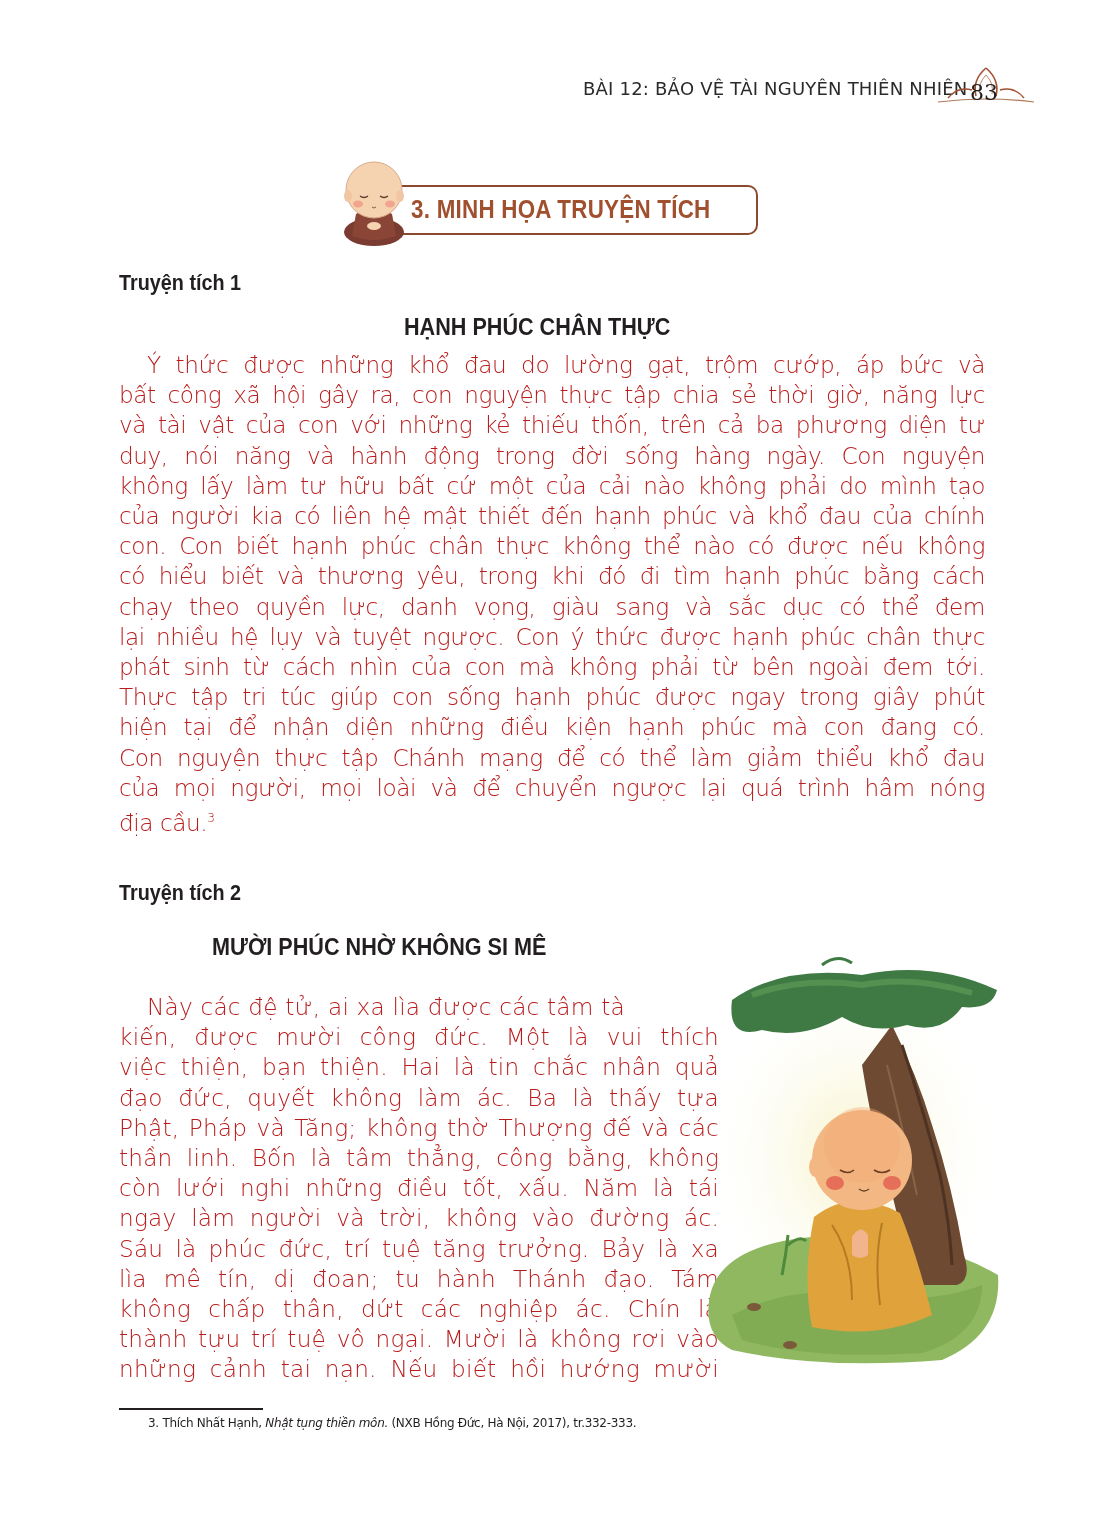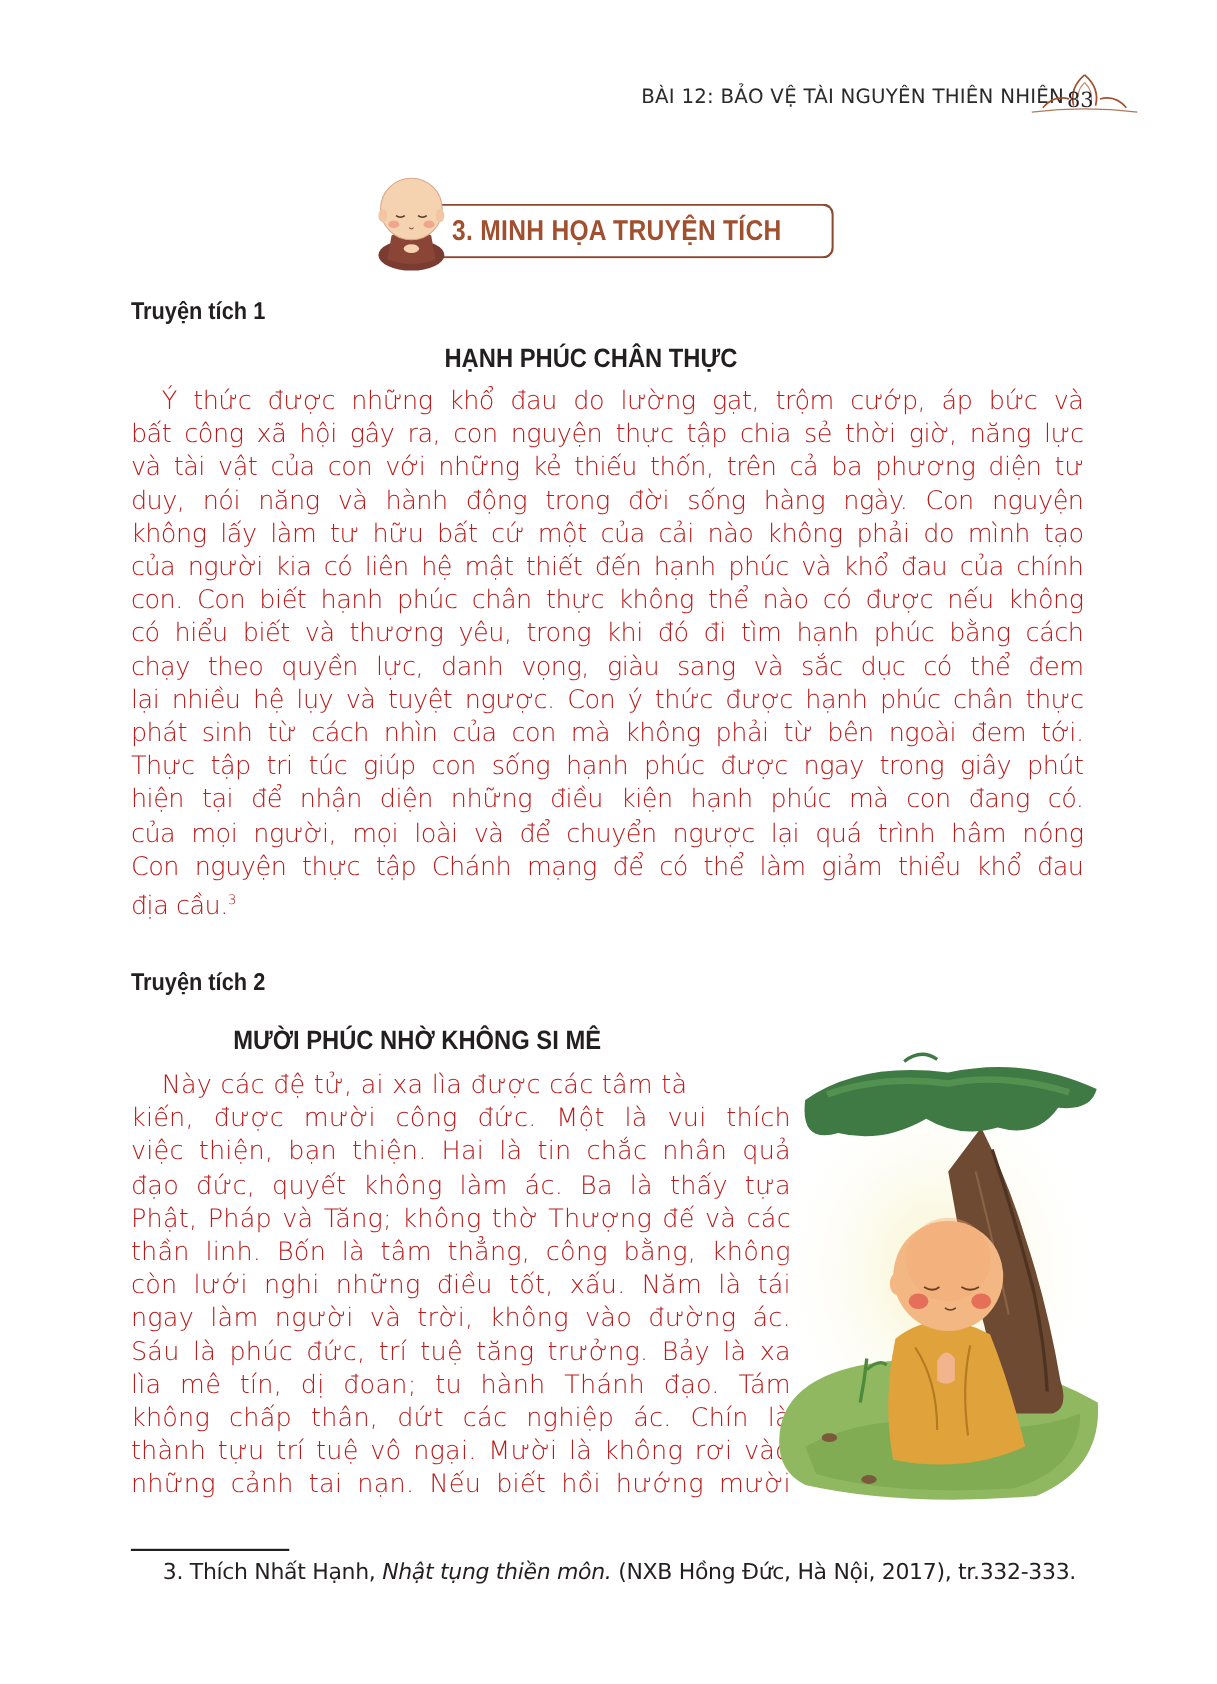--- a/index.html
+++ b/index.html
@@ -8,21 +8,21 @@
       font-family: "DejaVu Sans", sans-serif; color: #231f20;
     }
     
     .running-header {
       position: absolute; top: 78px; left: 583px;
       font-size: 18px; letter-spacing: 0.2px; color: #2a2a2a;
       font-family: "DejaVu Sans", sans-serif; font-weight: normal;
     }
     .page-ornament { position: absolute; top: 66px; left: 936px; width: 100px; height: 44px; }
     .page-number {
-      position: absolute; top: 80px; left: 970px; font-size: 19px;
+      position: absolute; top: 80px; left: 970px; font-size: 22px;
       font-family: "DejaVu Serif", serif; color: #231f20;
     }
     
     .banner-monk { position: absolute; top: 152px; left: 338px; width: 72px; height: 96px; }
     .banner-box {
       position: absolute; top: 185px; left: 386px; width: 372px; height: 50px;
       border: 2px solid #8b4a2f; border-left: none; border-radius: 0 10px 10px 0;
       box-sizing: border-box;
     }
     .banner-title {
@@ -49,21 +49,21 @@
     }
     .para .line { display: block; white-space: nowrap; text-align: justify; text-align-last: justify; }
     .para .line.last { text-align-last: left; }
     .p1 { top: 350px; left: 119px; width: 866px; }
     .p2 { top: 972px; left: 119px; width: 600px; letter-spacing: 0.2px; }
     .indent { padding-left: 28px; }
     sup { font-size: 12px; vertical-align: 9px; }
     .illustration { position: absolute; top: 955px; left: 702px; width: 304px; height: 412px; }
     .footnote-rule { position: absolute; top: 1408px; left: 119px; width: 144px; height: 2px; background: #231f20; }
     .footnote {
-      position: absolute; top: 1416px; left: 148px; font-size: 20px;
+      position: absolute; top: 1416px; left: 148px; font-size: 12px;
       font-family: "DejaVu Sans", sans-serif; color: #231f20; letter-spacing: -0.3px;
     }
     .footnote i { font-style: italic; }
   </style>
 </head>
 <body>
 
 <div class="running-header">BÀI 12: BẢO VỆ TÀI NGUYÊN THIÊN NHIÊN</div>
 <svg class="page-ornament" viewBox="0 0 100 44">
   <path d="M2 36 Q50 30 98 36" stroke="#b07a5a" stroke-width="1.2" fill="none"></path>
@@ -101,29 +101,29 @@
   <span class="line">duy, nói năng và hành động trong đời sống hàng ngày. Con nguyện</span>
   <span class="line">không lấy làm tư hữu bất cứ một của cải nào không phải do mình tạo</span>
   <span class="line">của người kia có liên hệ mật thiết đến hạnh phúc và khổ đau của chính</span>
   <span class="line">con. Con biết hạnh phúc chân thực không thể nào có được nếu không</span>
   <span class="line">có hiểu biết và thương yêu, trong khi đó đi tìm hạnh phúc bằng cách</span>
   <span class="line">chạy theo quyền lực, danh vọng, giàu sang và sắc dục có thể đem</span>
   <span class="line">lại nhiều hệ lụy và tuyệt ngược. Con ý thức được hạnh phúc chân thực</span>
   <span class="line">phát sinh từ cách nhìn của con mà không phải từ bên ngoài đem tới.</span>
   <span class="line">Thực tập tri túc giúp con sống hạnh phúc được ngay trong giây phút</span>
   <span class="line">hiện tại để nhận diện những điều kiện hạnh phúc mà con đang có.</span>
+  <span class="line">Con nguyện thực tập Chánh mạng để có thể làm giảm thiểu khổ đau</span>
   <span class="line">của mọi người, mọi loài và để chuyển ngược lại quá trình hâm nóng</span>
-  <span class="line">Con nguyện thực tập Chánh mạng để có thể làm giảm thiểu khổ đau</span>
   <span class="line last"><span>địa cầu.</span><sup>3</sup></span>
 </div>
 
 <div class="story-label" style="top:880px;">Truyện tích 2</div>
 <div class="story-title" style="top:933px; left:212px;">MƯỜI PHÚC NHỜ KHÔNG SI MÊ</div>
 <div class="para p2">
-  <span class="line indent" style="text-align-last:left;">Này các đệ tử, ai xa lìa được các tâm tà</span>
+  <span class="line indent" style="text-align-last:left;margin-top:20px;">Này các đệ tử, ai xa lìa được các tâm tà</span>
   <span class="line">kiến, được mười công đức. Một là vui thích</span>
   <span class="line">việc thiện, bạn thiện. Hai là tin chắc nhân quả</span>
   <span class="line">đạo đức, quyết không làm ác. Ba là thấy tựa</span>
   <span class="line">Phật, Pháp và Tăng; không thờ Thượng đế và các</span>
   <span class="line">thần linh. Bốn là tâm thẳng, công bằng, không</span>
   <span class="line">còn lưới nghi những điều tốt, xấu. Năm là tái</span>
   <span class="line">ngay làm người và trời, không vào đường ác.</span>
   <span class="line">Sáu là phúc đức, trí tuệ tăng trưởng. Bảy là xa</span>
   <span class="line">lìa mê tín, dị đoan; tu hành Thánh đạo. Tám</span>
   <span class="line">không chấp thân, dứt các nghiệp ác. Chín là</span>

